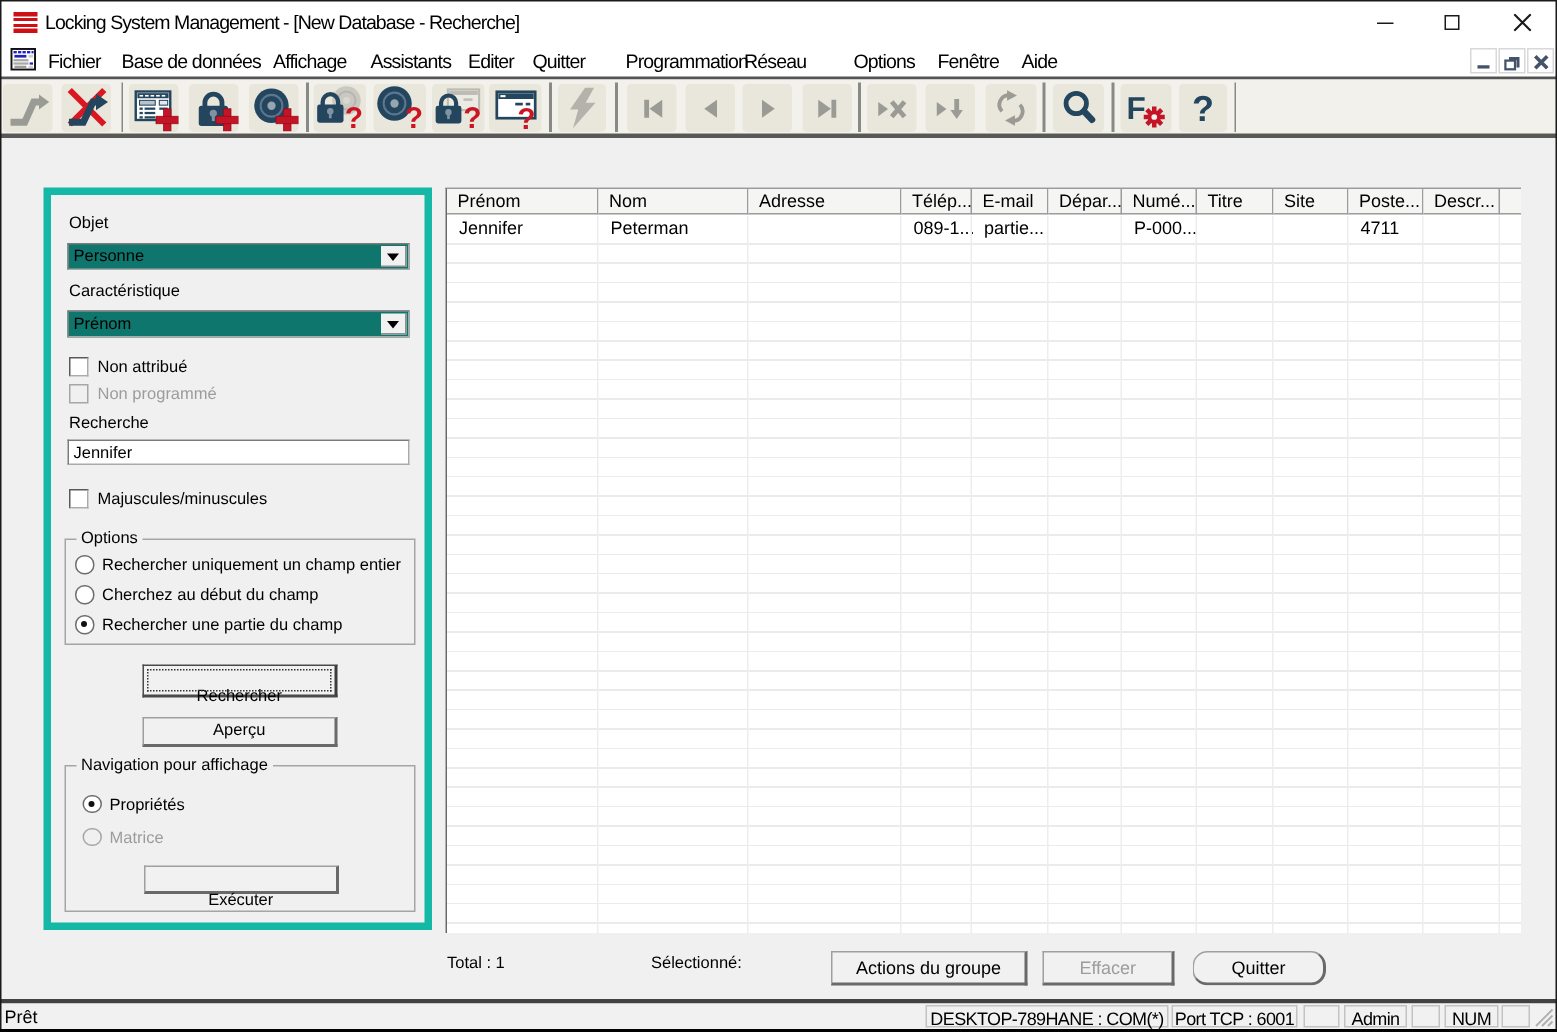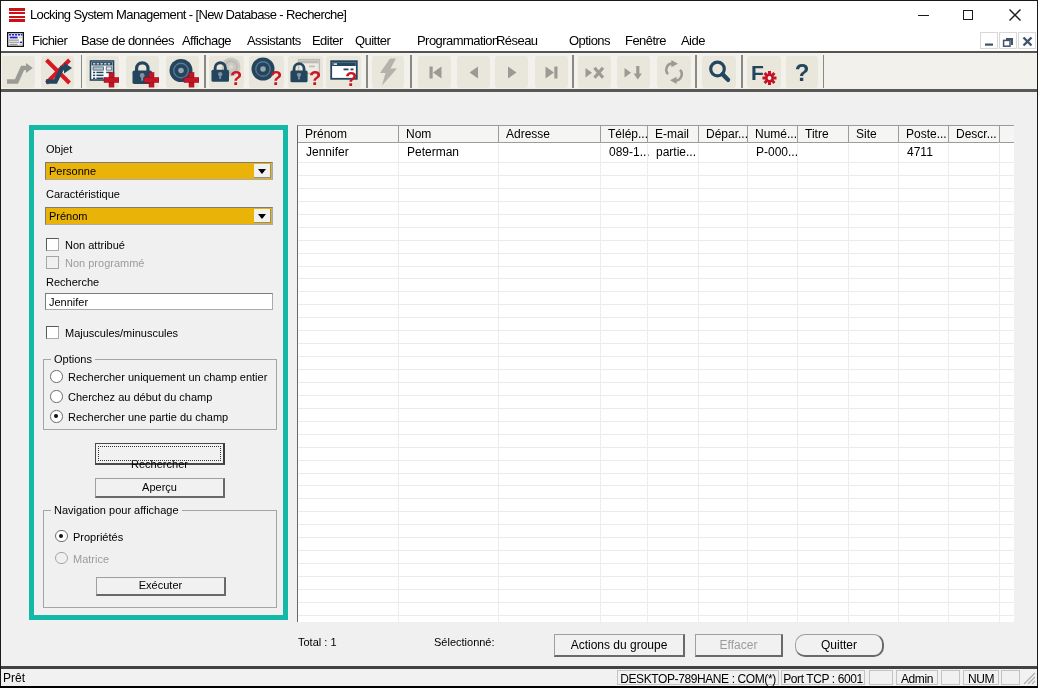--- a/index.html
+++ b/index.html
@@ -34,21 +34,21 @@
 .tbtn { position:absolute; top:3px; width:33px; height:32px; background:#e9e7dc; border-radius:3px; }
 .tsep { position:absolute; top:2px; width:1.5px; height:33px; background:#8a8a85; }
 
 
 #client { left:0; top:91.5px; width:1038px; height:574.5px; background:#f0f0f0; }
 
 
 #panel { left:29px; top:33px; width:259px; height:495px; border:5px solid #14b8a6; }
 .lbl { position:absolute; font-size:11px; color:#000; white-space:nowrap; }
 .lbl-dis { position:absolute; font-size:11px; color:#9c9c9c; white-space:nowrap; }
-.combo { position:absolute; left:12px; width:228px; height:18px; background:#eab308; border:1px solid #7b7b7b; border-right-color:#aaa; border-bottom-color:#aaa; }
+.combo { position:absolute; left:12px; width:228px; height:18px; background:#0f766e; border:1px solid #7b7b7b; border-right-color:#aaa; border-bottom-color:#aaa; }
 .combo .txt { position:absolute; left:3px; top:2px; font-size:11px; }
 .combo .btn { position:absolute; right:1px; top:1px; width:17px; height:14px; background:#f1f1f1; border-right:1.5px solid #8f8f8f; border-bottom:1.5px solid #8f8f8f; }
 .combo .btn:after { content:""; position:absolute; left:4px; top:5px; border-left:4.5px solid transparent; border-right:4.5px solid transparent; border-top:5px solid #000; }
 .checkbox { position:absolute; width:13px; height:13px; background:#fff; border:1px solid; border-color:#5a5a5a #ababab #ababab #5a5a5a; }
 .checkbox.dis { background:#f0f0f0; border-color:#a6a6a6; }
 .radio { position:absolute; width:12.5px; height:12.5px; background:#fff; border:1px solid #6e6e6e; border-radius:50%; }
 .radio.sel:after { content:""; position:absolute; left:3.2px; top:3.2px; width:4.2px; height:4.2px; border-radius:50%; background:#111; }
 .radio.dis { border-color:#a6a6a6; background:#f0f0f0; }
 .tinput { position:absolute; background:#fff; border:1px solid #7b7b7b; border-right-color:#aaa; border-bottom-color:#aaa; font-size:11px; padding:2px 0 0 3px; }
 .gbox { position:absolute; border:1px solid #a5a5a5; }
@@ -397,21 +397,21 @@
         <div style="margin-top:2px">Aperçu</div>
       </div>
 
     <div class="gbox" style="left:9px; top:380px; width:234px; height:98px;">
       <span class="glabel">Navigation pour affichage</span>
       <div class="radio sel" style="left:11px; top:19px;"></div>
       <div class="lbl" style="left:29px; top:20px;">Propriétés</div>
       <div class="radio dis" style="left:11px; top:41px;"></div>
       <div class="lbl-dis" style="left:29px; top:42px;">Matrice</div>
       <div class="wbtn" style="left:52px; top:66px; width:130px; height:19px;">
-          <div style="margin-top:1px">Exécuter</div>
+          <div style="margin-top:16px">Exécuter</div>
         </div>
     </div>
   </div>
 
   <div class="abs" id="grid">
     <div id="gridlines"></div>
 
     <div class="hcell" style="left:0px; width:101px;">Prénom</div>
     <div class="hcell" style="left:101px; width:100px;">Nom</div>
     <div class="hcell" style="left:201px; width:102px;">Adresse</div>

